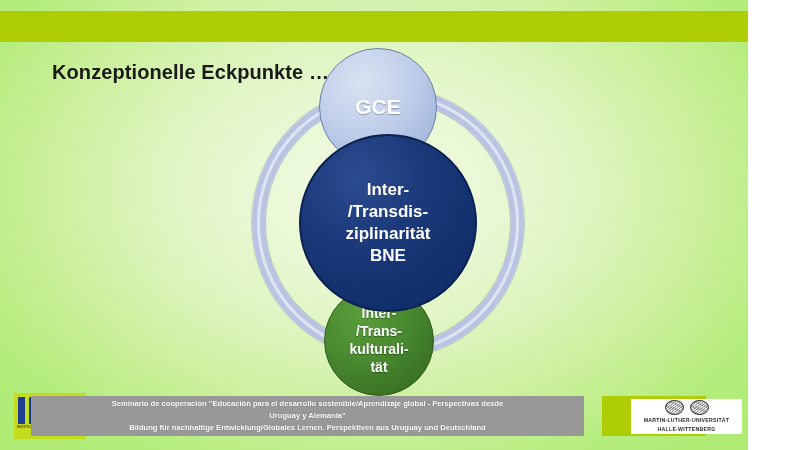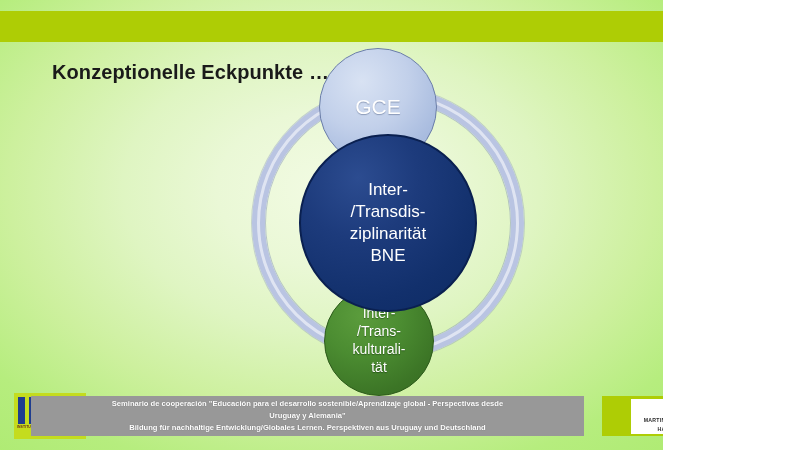--- a/index.html
+++ b/index.html
@@ -2,21 +2,21 @@
 <html><head>
 <meta charset="utf-8">
 <style>
   html, body {
     margin: 0;
     padding: 0;
     background: #ffffff;
   }
   #slide {
     position: relative;
-    width: 663px;
+    width: 748px;
     height: 450px;
     overflow: hidden;
     font-family: "Liberation Sans", sans-serif;
     background:
       radial-gradient(ellipse 520px 360px at 50% 42%,
         #f2fbe3 0%, #eaf8d6 22%, #dff5c2 40%, #cdf09e 62%, #b6ed7e 82%, #aeeb72 100%);
   }
 
   
   .top-band {
@@ -84,21 +84,21 @@
   
   .node {
     position: absolute;
     border-radius: 50%;
     display: flex;
     flex-direction: column;
     align-items: center;
     justify-content: center;
     text-align: center;
     color: #ffffff;
-    font-weight: normal;
+    font-weight: bold;
     box-sizing: border-box;
     border: 1px solid rgba(40,50,80,.55);
   }
   .node .ln { display: block; }
 
   .node-gce {
     left: 114px;
     top: 6px;
     width: 118px;
     height: 118px;

